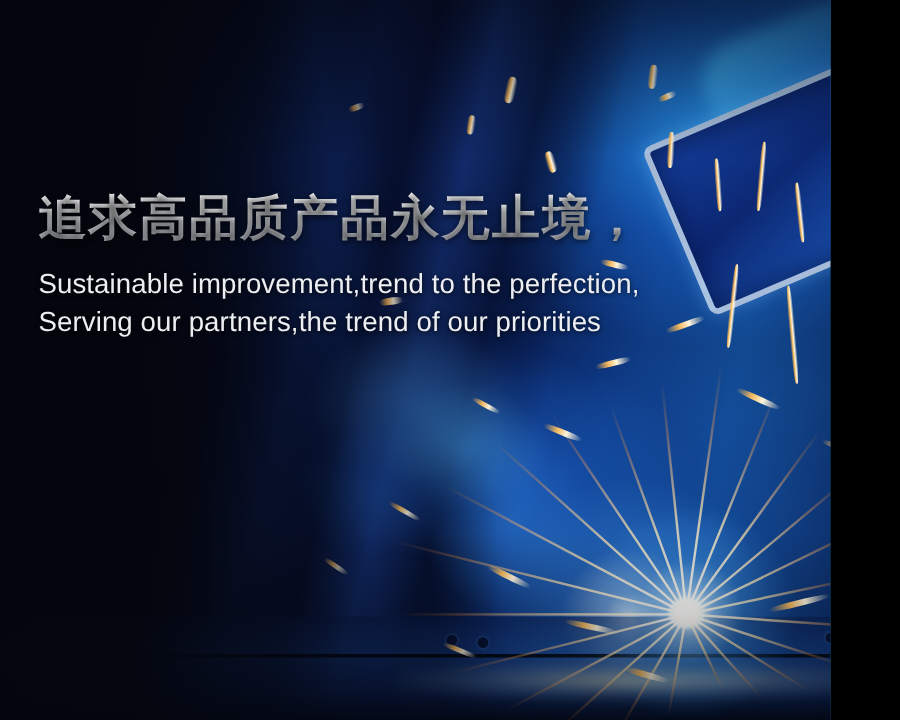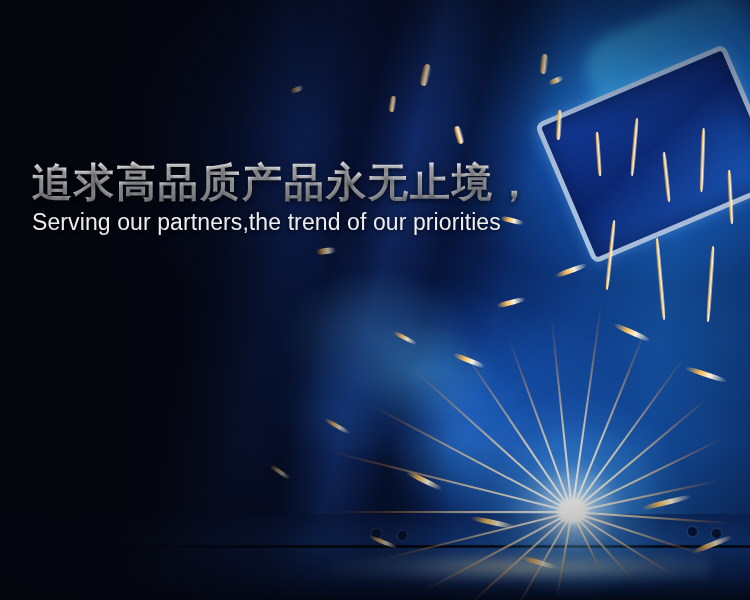--- a/index.html
+++ b/index.html
@@ -1,17 +1,17 @@
 <!DOCTYPE html>
 <html><head>
 <meta charset="utf-8">
 <style>
   html,body{margin:0;padding:0;background:#000;}
   #banner{
-    position:relative;width:750px;height:600px;overflow:hidden;
+    position:relative;width:692px;height:600px;overflow:hidden;
     background:#0369a1;
     font-family:"Liberation Sans","DejaVu Sans",sans-serif;
   }
   .layer{position:absolute;inset:0;pointer-events:none;}
 
   
   #bg-base{
     background:
       radial-gradient(circle at 76% 86%, rgba(255,255,255,0.95) 0%, rgba(190,225,255,0.55) 3%, rgba(70,150,230,0.30) 8%, rgba(20,60,140,0.10) 16%, rgba(0,0,0,0) 26%),
       radial-gradient(ellipse 46% 40% at 86% 18%, rgba(40,150,235,0.85) 0%, rgba(22,90,190,0.55) 40%, rgba(8,30,85,0.15) 75%, rgba(0,0,0,0) 100%),
@@ -197,16 +197,17 @@
     <div class="spark" style="left:640px;top:500px;width:52px;height:5px;transform:rotate(-14deg);"></div>
     <div class="spark" style="left:690px;top:542px;width:44px;height:5px;transform:rotate(-22deg);"></div>
     <div class="spark" style="left:520px;top:560px;width:38px;height:5px;transform:rotate(16deg);"></div>
     <div class="spark" style="left:368px;top:540px;width:30px;height:4px;transform:rotate(22deg);"></div>
   </div>
 
   <div class="layer" id="vignette"></div>
 
   <div id="copy">
     <div class="cn-line" id="cn-line-1">追求高品质产品永无止境，</div>
+    <div class="en-line" id="en-line-1">Sustainable improvement,trend to the perfection,</div>
     <div class="en-line" id="en-line-2">Serving our partners,the trend of our priorities</div>
   </div>
 
 </div>
 
 </body></html>

